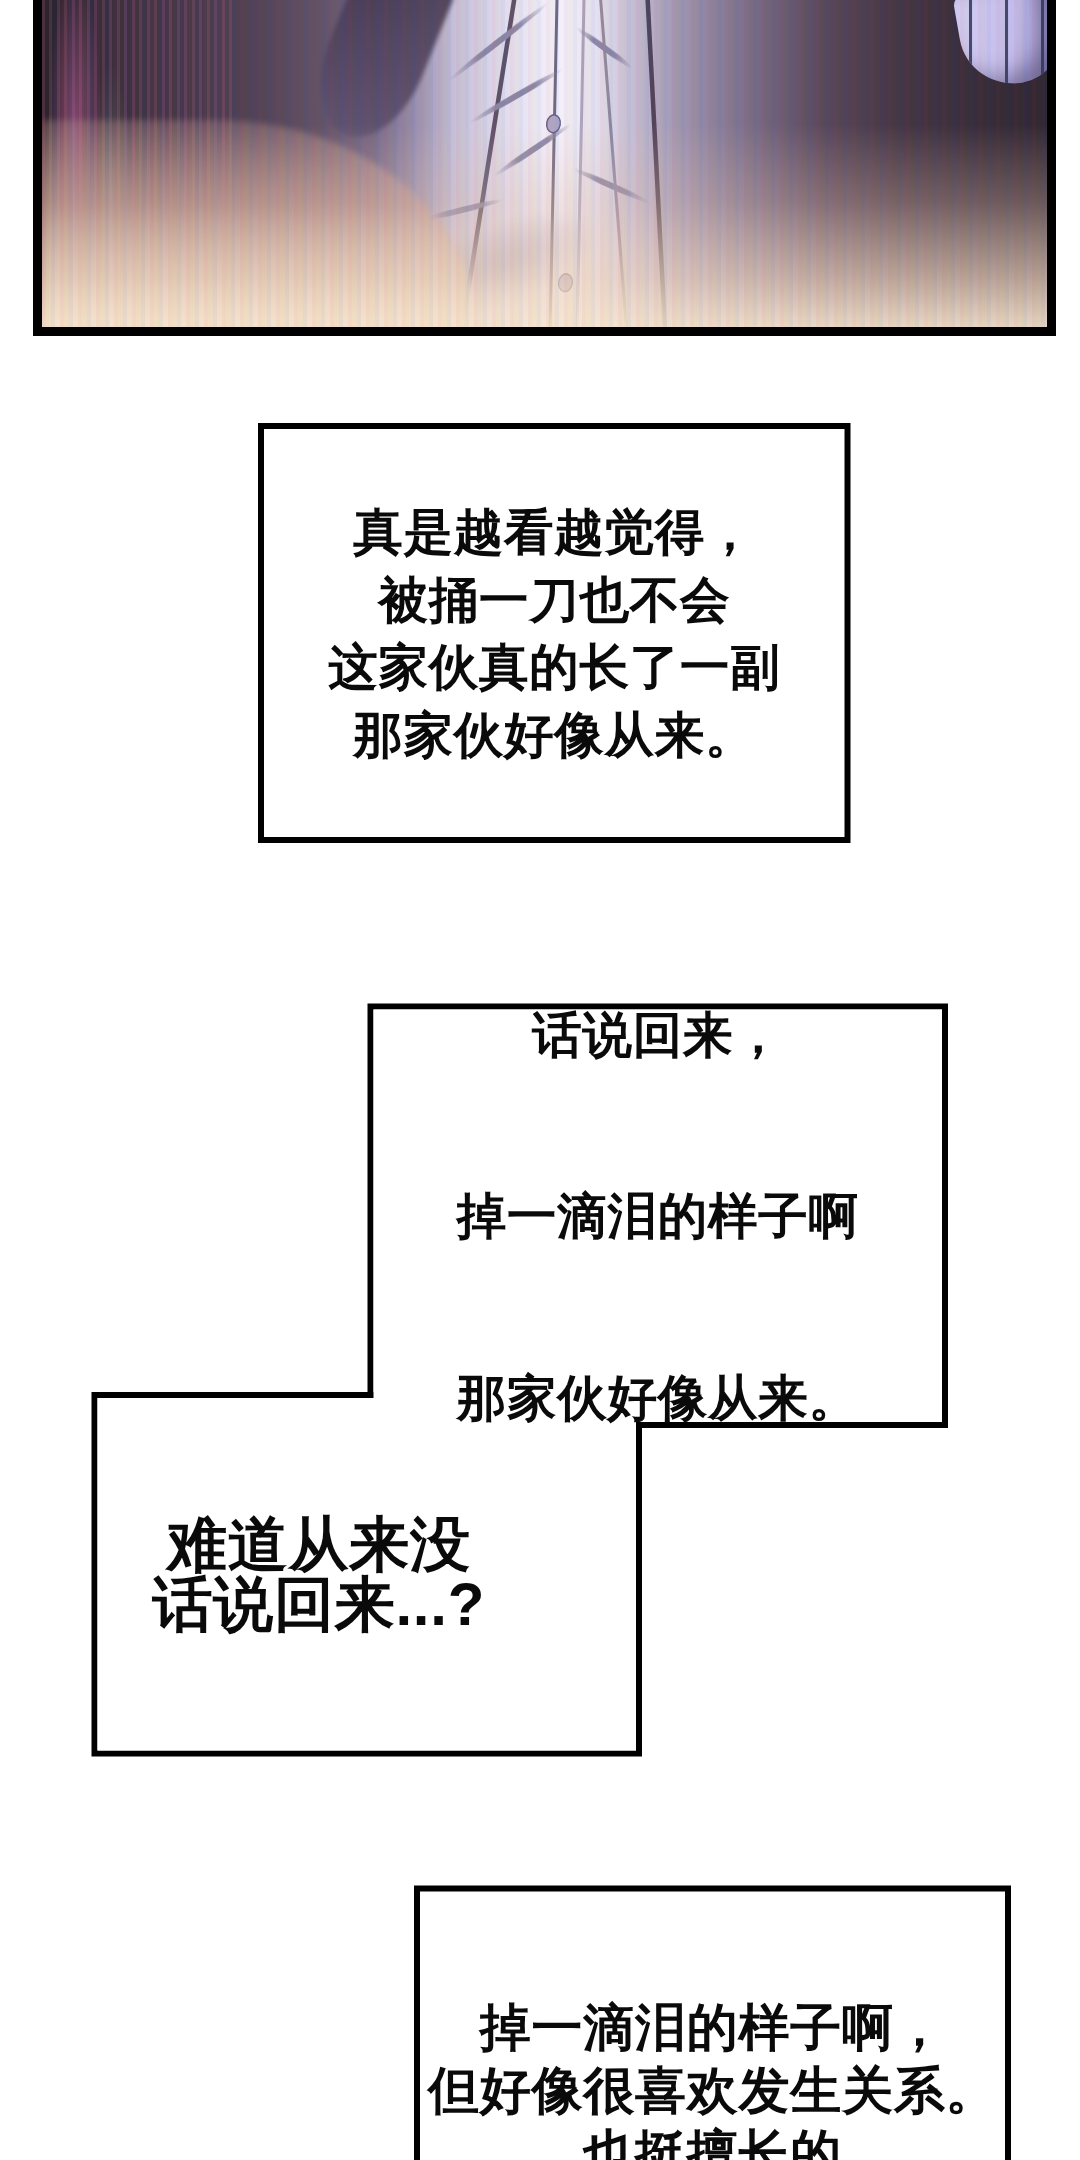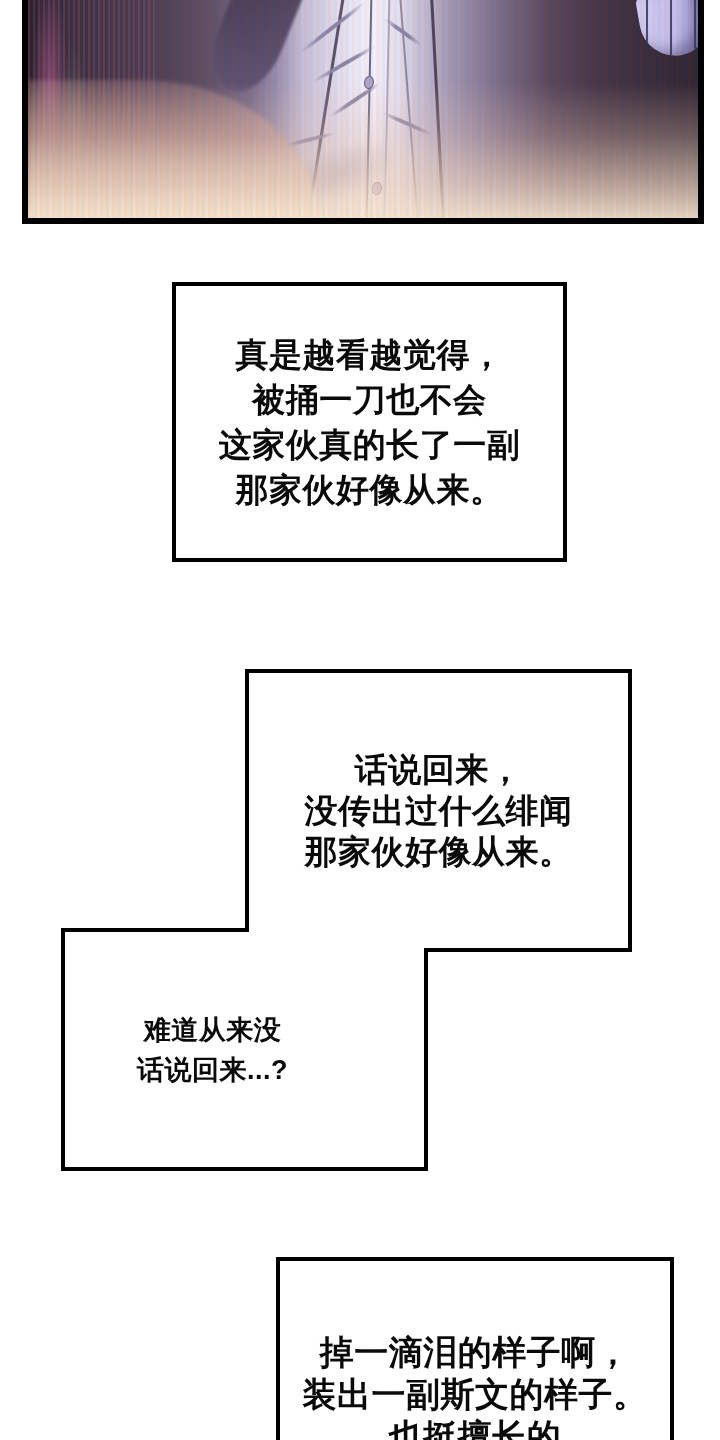--- a/index.html
+++ b/index.html
@@ -133,22 +133,22 @@
   }
   .ln { white-space: nowrap; }
 
   .b1 { left: 168px; top: 282px; width: 395px; height: 280px; }
   .t1 { left: 168px; top: 282px; width: 395px; height: 280px; font-size: 33px; line-height: 45px; }
 
   .b2 { left: 241px; top: 669px; width: 387px; height: 283px; z-index: 1; }
   .b3 { left: 57px;  top: 928px; width: 367px; height: 243px; z-index: 1; }
   .f2 { position: absolute; left: 245px; top: 673px; width: 379px; height: 275px; background: #fff; z-index: 2; }
   .f3 { position: absolute; left: 61px;  top: 932px; width: 359px; height: 235px; background: #fff; z-index: 2; }
-  .t2 { left: 241px; top: 669px; width: 387px; height: 283px; font-size: 33px; line-height: 41px; }
-  .t3 { left: 57px;  top: 928px; width: 367px; height: 243px; font-size: 27px; line-height: 40px; padding-right: 64px; justify-content: center; }
+  .t2 { left: 241px; top: 669px; width: 387px; height: 283px; font-size: 33px; line-height: 41px; justify-content: space-between; }
+  .t3 { left: 57px;  top: 928px; width: 367px; height: 243px; font-size: 40px; line-height: 40px; padding-right: 64px; justify-content: center; }
 
   .b4 { left: 272px; top: 1257px; width: 398px; height: 260px; }
   .t4 {
     left: 272px; top: 1257px; width: 398px; height: 260px;
     justify-content: flex-start; padding-top: 74px;
     font-size: 34px; line-height: 42px;
   }
 </style>
 </head>
 <body>
@@ -188,28 +188,28 @@
     <div class="ln">这家伙真的长了一副</div>
     <div class="ln">那家伙好像从来。</div>
   </div>
 
   <div class="bubble b2"></div>
   <div class="bubble b3"></div>
   <div class="f2"></div>
   <div class="f3"></div>
   <div class="btext t2">
     <div class="ln">话说回来，</div>
-    <div class="ln">没传出过什么绯闻</div>
+    <div class="ln">掉一滴泪的样子啊</div>
     <div class="ln">那家伙好像从来。</div>
   </div>
   <div class="btext t3">
     <div class="ln">难道从来没</div>
     <div class="ln">话说回来...?</div>
   </div>
 
   <div class="bubble b4"></div>
   <div class="btext t4">
     <div class="ln">掉一滴泪的样子啊，</div>
-    <div class="ln">装出一副斯文的样子。</div>
+    <div class="ln">但好像很喜欢发生关系。</div>
     <div class="ln">也挺擅长的</div>
   </div>
 
 </div>
 
 </body></html>

